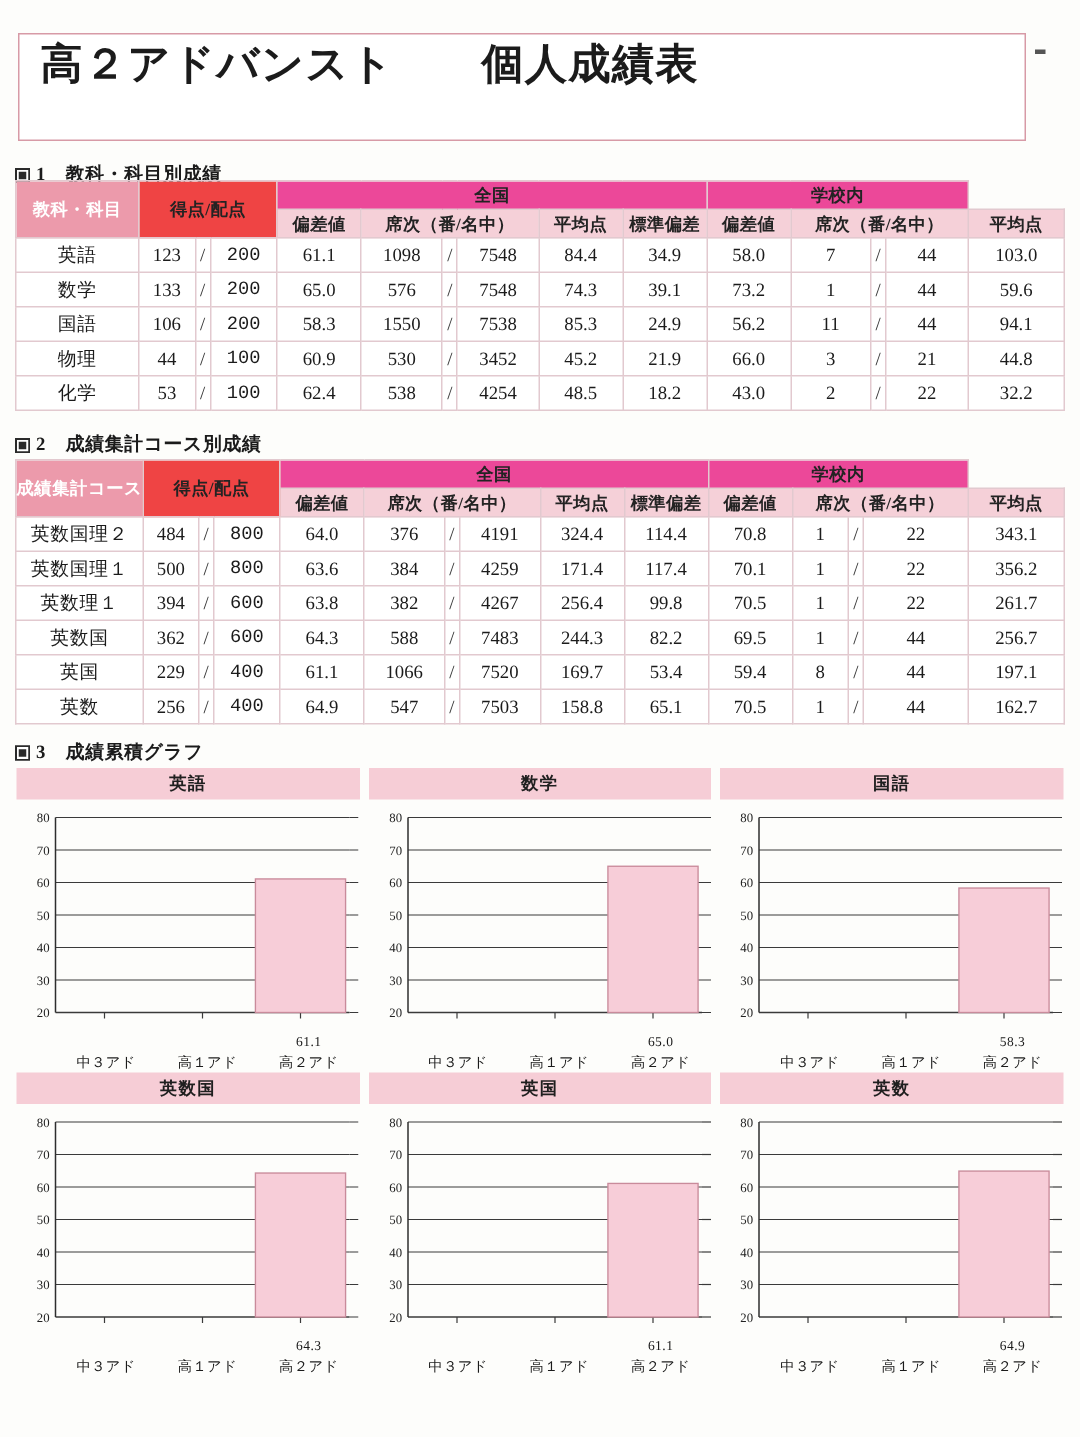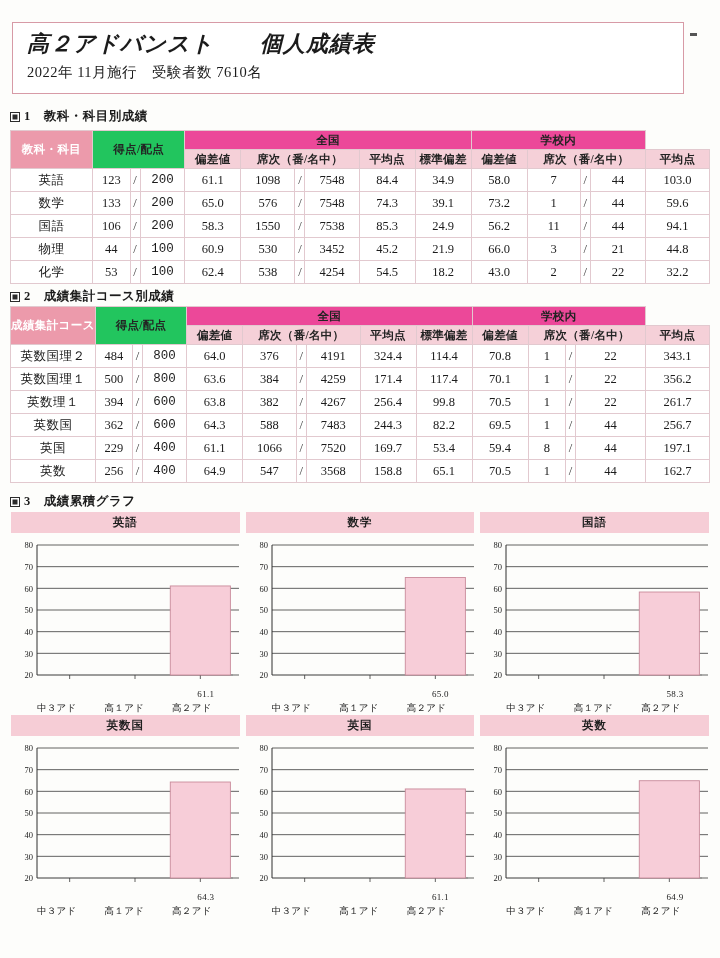--- a/index.html
+++ b/index.html
@@ -17,26 +17,25 @@
   
   .title-box {
     position: absolute;
     left: 12px; top: 22px;
     width: 672px; height: 72px;
     border: 1.5px solid #d79aa6;
     background: #ffffff;
     padding: 4px 14px 0 14px;
   }
   .title-main {
-    font-size: 22px;
+    font-size: 28px;
     font-weight: bold;
     letter-spacing: 1px;
     line-height: 34px;
     white-space: pre;
-    font-style: italic;
   }
   .title-sub {
     font-size: 14.5px;
     line-height: 22px;
     letter-spacing: 0.5px;
     white-space: pre;
   }
   .corner-mark {
     position: absolute;
     left: 690px; top: 33px;
@@ -83,21 +82,21 @@
     white-space: nowrap;
   }
   table.grade thead th {
     background: #f5d0d8;
     font-weight: bold;
     font-size: 11.5px;
     letter-spacing: 0.3px;
     color: #232323;
     height: 19px;
   }
-  table.grade thead th.grp-blank { background: #22c55e; border-bottom: none; }
+  table.grade thead th.grp-blank { background: #ef4444; border-bottom: none; }
   table.grade thead th.corner {
     background: #ec9aab;
     color: #ffffff;
     font-weight: bold;
     letter-spacing: 0.4px;
   }
   table.grade thead th.grp {
     background: #ec4899;
   }
   table.grade tbody td { background: #ffffff; font-size: 12.5px; }
@@ -129,47 +128,46 @@
     color: #1f1f1f;
   }
   .chart-body { position: relative; height: 150px; margin-top: 6px; }
   .chart-svg { display: block; }
   .xlabels {
     display: flex;
     margin-top: 1px;
     font-size: 9.5px;
     letter-spacing: 0.3px;
   }
-  .xlabels .xl { flex: 1; text-align: left; }
+  .xlabels .xl { flex: 1; text-align: center; }
   .xlabels.pad { padding-left: 26px; }
   .vallabels {
     display: flex;
     font-size: 9px;
     height: 12px;
     letter-spacing: 0.3px;
     padding-left: 26px;
   }
   .vallabels .vl { flex: 1; text-align: center; }
 </style>
 </head>
 <body>
 
 <div class="title-box">
   <div class="title-main">高２アドバンスト　　個人成績表</div>
-  <div class="title-sub">2022年 11月施行　受験者数 7610名</div>
 </div>
 <div class="corner-mark"></div>
 
 <div class="sec-head" style="top:108px;">
   <span class="sec-bullet"></span>
   <span class="sec-num">1</span>
   <span>教科・科目別成績</span>
 </div>
 
-<table class="grade" style="top:130px;">
+<table class="grade" style="top:120px;">
   <thead>
     <tr>
       <th class="corner" rowspan="2" style="width:82px;">教科・科目</th>
       <th class="grp-blank" rowspan="2" colspan="3" style="width:92px;">得点/配点</th>
       <th class="grp" colspan="6">全国</th>
       <th class="grp" colspan="4">学校内</th>
     </tr>
     <tr>
       <th style="width:56px;">偏差値</th>
       <th colspan="3" style="width:118px;">席次（番/名中）</th>
@@ -251,21 +249,21 @@
       </tr>
       <tr>
         <td class="subject">化学</td>
         <td class="score">53</td>
         <td class="slash">/</td>
         <td class="full">100</td>
         <td class="dev">62.4</td>
         <td class="rank">538</td>
         <td class="slash">/</td>
         <td class="of">4254</td>
-        <td class="ctr">54.5</td>
+        <td class="ctr">48.5</td>
         <td class="ctr">18.2</td>
         <td class="ctr">43.0</td>
         <td class="rank">2</td>
         <td class="slash">/</td>
         <td class="of">22</td>
         <td class="ctr">32.2</td>
       </tr>
     </tbody>
 </table>
 
@@ -380,21 +378,21 @@
         <td class="ctr">197.1</td>
       </tr>
       <tr>
         <td class="subject">英数</td>
         <td class="score">256</td>
         <td class="slash">/</td>
         <td class="full">400</td>
         <td class="dev">64.9</td>
         <td class="rank">547</td>
         <td class="slash">/</td>
-        <td class="of">3568</td>
+        <td class="of">7503</td>
         <td class="ctr">158.8</td>
         <td class="ctr">65.1</td>
         <td class="ctr">70.5</td>
         <td class="rank">1</td>
         <td class="slash">/</td>
         <td class="of">44</td>
         <td class="ctr">162.7</td>
       </tr>
     </tbody>
 </table>

